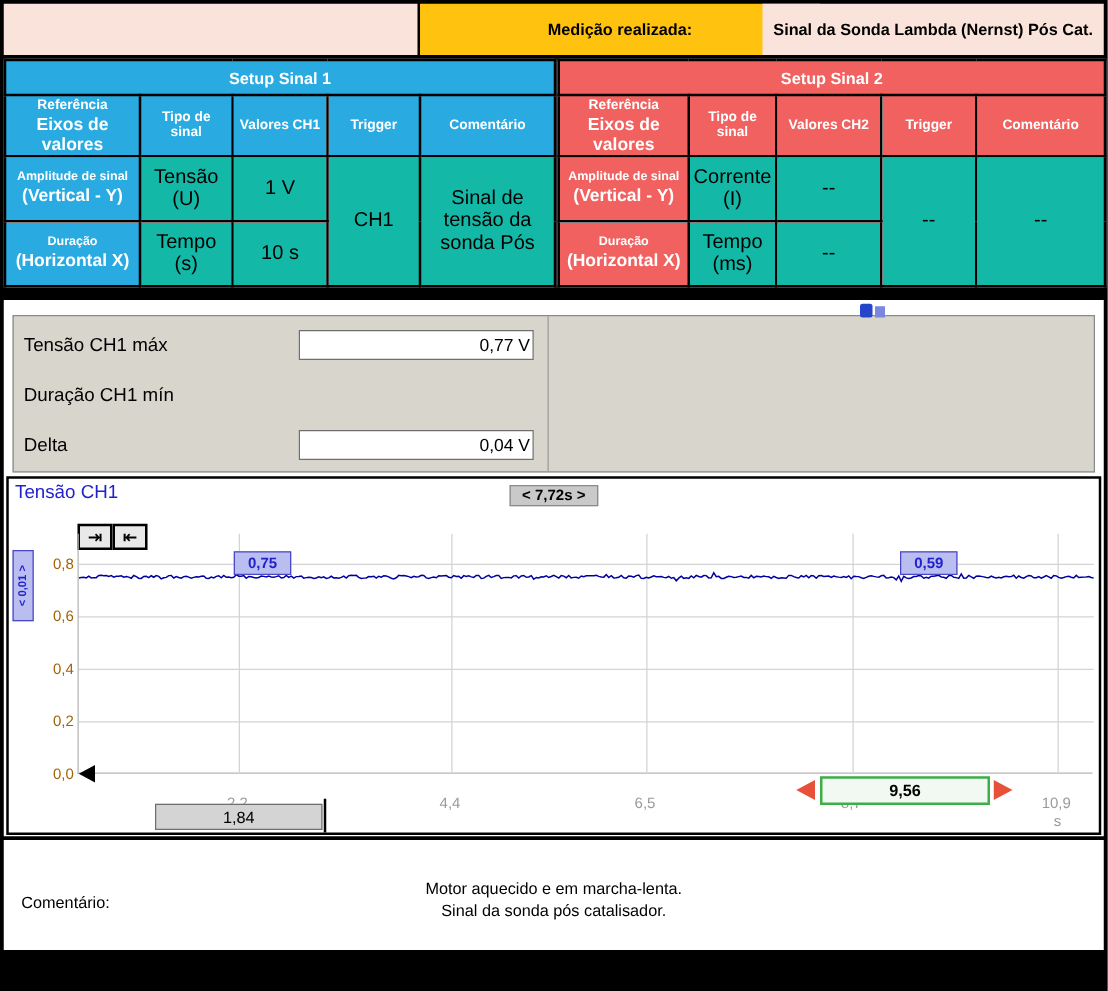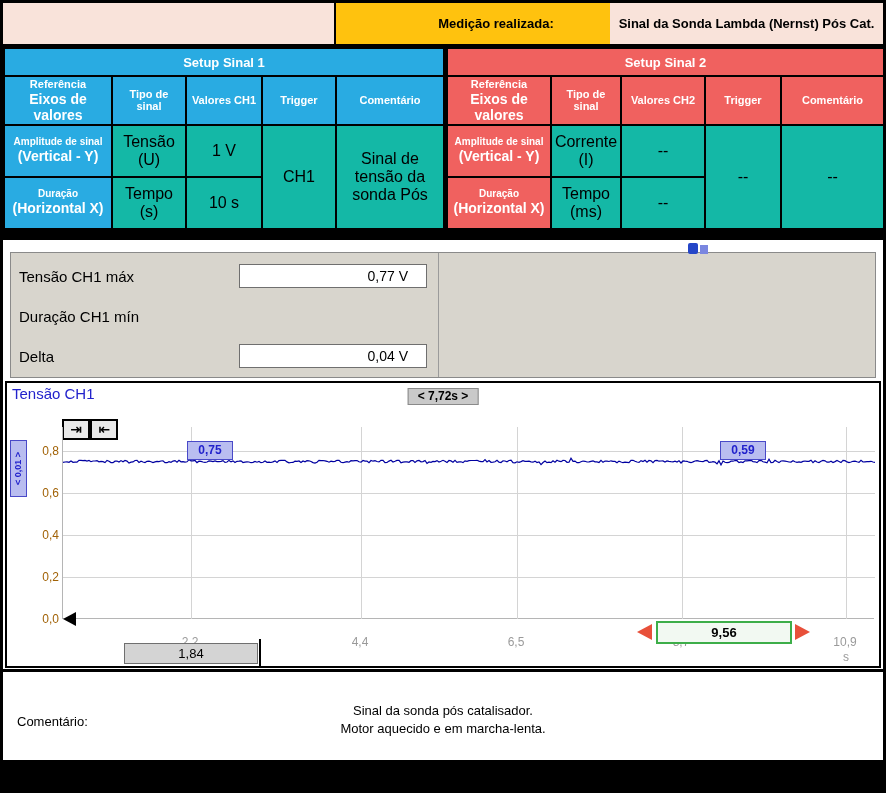--- a/index.html
+++ b/index.html
@@ -27,21 +27,21 @@
 
   
   .content-bg{left:3px;top:240px;width:880px;height:429px;background:#fff}
 
   
   .mpanel{left:10px;top:252px;width:866px;height:126px;background:#d8d5cd;border:1px solid #8a8a8a}
   .mdivider{left:427px;top:0;width:1px;height:124px;background:#9b9b9b}
   .mrow{left:0;width:420px;height:26px;position:absolute}
   .mlabel{position:absolute;left:8px;top:4px;font-size:15px;white-space:nowrap}
   .mval{position:absolute;left:228px;top:0;width:188px;height:24px;background:#fff;border:1px solid #6f6f6f;
-        font-size:14px;text-align:right;line-height:22px;padding-right:18px}
+        font-size:14px;text-align:right;line-height:22px;padding-right:2px}
   .plogo{left:688px;top:243px;width:24px;height:11px;z-index:3}
   .plogo i{position:absolute;display:block}
 
   
   .chart{left:5px;top:381px;width:876px;height:287px;background:#fff;border:2px solid #000}
   .ctitle{position:absolute;left:5px;top:2px;font-size:15px;color:#2222cc}
   .cspan{position:absolute;left:50%;top:5px;transform:translateX(-50%);height:17px;line-height:15px;
          padding:0 9px;background:#c9c9c9;border:1px solid #8a8a8a;font-size:12px;font-weight:bold}
   .panbtns{position:absolute;left:55px;top:36px;display:flex}
   .pbtn{width:28px;height:21px;border:2px solid #000;background:#e9e9e9;font-size:14px;line-height:16px;
@@ -250,18 +250,18 @@
     <div class="cursor-tick"></div>
 
     <div class="arr arr-l"></div>
     <div class="cursor-green">9,56</div>
     <div class="arr arr-r"></div>
   </div>
 
   <div class="abs comment">
     <span class="clabel">Comentário:</span>
     <div class="ctext">
+      <div>Motor aquecido e em marcha-lenta.</div>
       <div>Sinal da sonda pós catalisador.</div>
-      <div>Motor aquecido e em marcha-lenta.</div>
     </div>
   </div>
 
 </div>
 
 </body></html>

